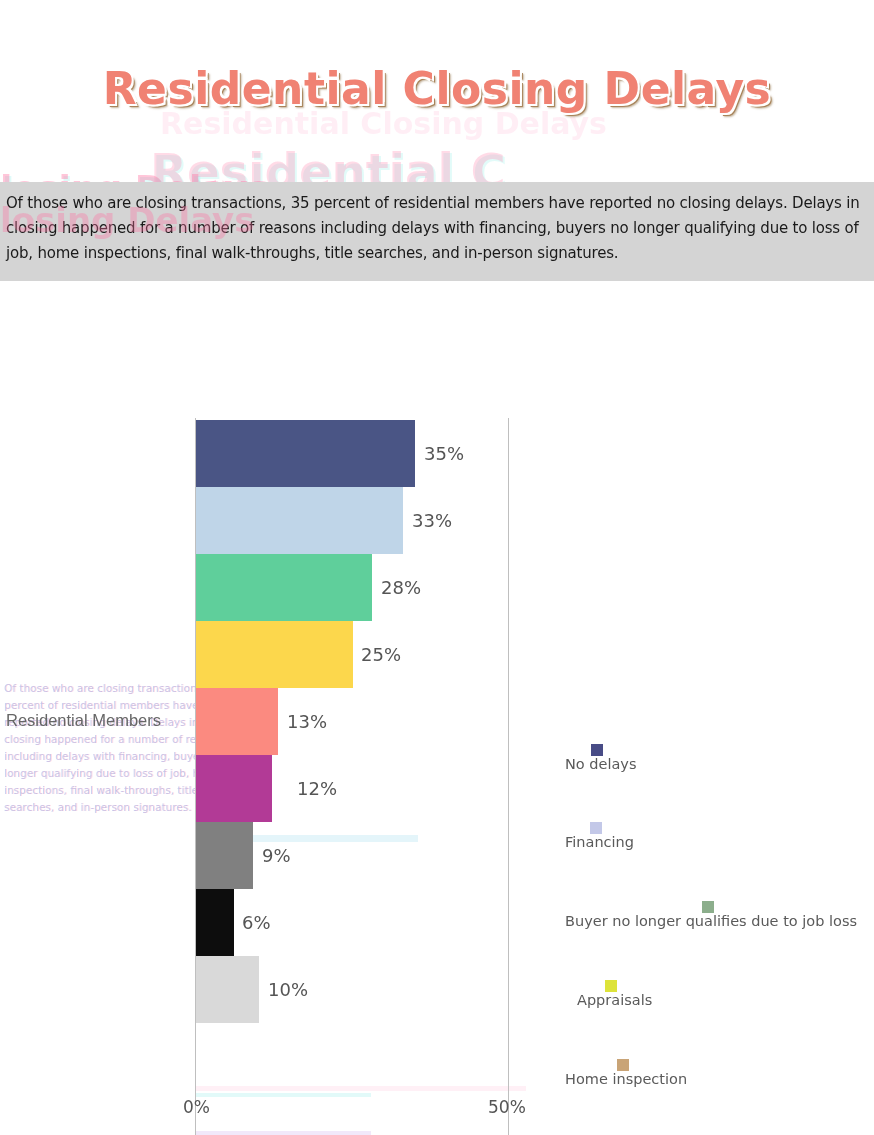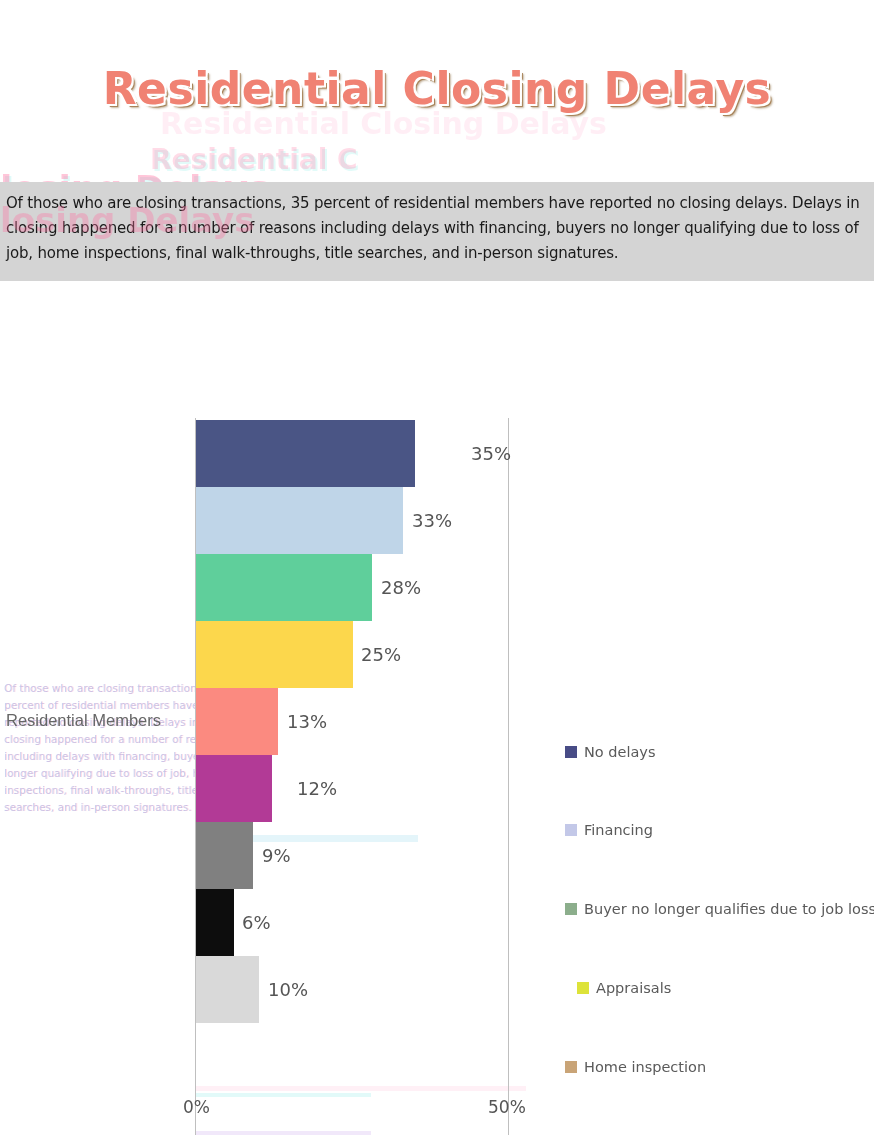--- a/index.html
+++ b/index.html
@@ -40,21 +40,21 @@
   .ghost-title {
     position: absolute;
     font-family: "DejaVu Sans", sans-serif;
     font-weight: bold;
     white-space: nowrap;
     pointer-events: none;
     z-index: 2;
   }
   #ghost-title-a {
     left: 150px; top: 143px;
-    font-size: 28px;
+    font-size: 48px;
     color: rgba(255,135,175,0.30);
     text-shadow: 2px 2px 0 rgba(150,240,235,0.28);
   }
   #ghost-title-b {
     left: 0px; top: 168px;
     font-size: 36px;
     color: rgba(255,120,165,0.42);
     text-shadow: 2px 2px 0 rgba(150,240,235,0.30);
   }
   #ghost-title-c {
@@ -148,21 +148,21 @@
   #tick-0 { left: 183px; }
   #tick-50 { left: 488px; }
 
   
   #legend {
     position: absolute; left: 565px; top: 440px;
     width: 309px; z-index: 6;
   }
   .legend-item {
     position: absolute; left: 0;
-    display: flex; align-items: center;
+    display: flex; align-items: center; flex-direction: column;
   }
   .legend-swatch {
     width: 12px; height: 12px; flex: 0 0 12px;
     margin-right: 7px;
   }
   .legend-label {
     font-family: "DejaVu Sans", sans-serif;
     font-size: 14.5px;
     color: #5A5A5A;
     white-space: nowrap;
@@ -192,21 +192,21 @@
   <div id="ghost-body-banner">losing Delays</div>
 
   <div id="chart">
 
     <div id="ghost-para">Of those who are closing transactions, 35 percent of residential members have reported no closing delays. Delays in closing happened for a number of reasons including delays with financing, buyers no longer qualifying due to loss of job, home inspections, final walk-throughs, title searches, and in-person signatures.</div>
 
     <div class="axis-line" id="axis-zero"></div>
     <div class="axis-line" id="axis-fifty"></div>
 
     <div class="bar" style="top:120px; height:67px; width:219px; background:#4A5585;"></div>
-    <div class="bar-label" style="left:424px; top:143px;margin-left:47px;">35%</div>
+    <div class="bar-label" style="left:424px; top:143px;">35%</div>
 
     <div class="bar" style="top:187px; height:67px; width:207px; background:#BFD5E8;"></div>
     <div class="bar-label" style="left:412px; top:210px;">33%</div>
 
     <div class="bar" style="top:254px; height:67px; width:176px; background:#5FCF9B;"></div>
     <div class="bar-label" style="left:381px; top:277px;text-align:center;">28%</div>
 
     <div class="bar" style="top:321px; height:67px; width:157px; background:#FCD74C;"></div>
     <div class="bar-label" style="left:361px; top:344px;">25%</div>
 

